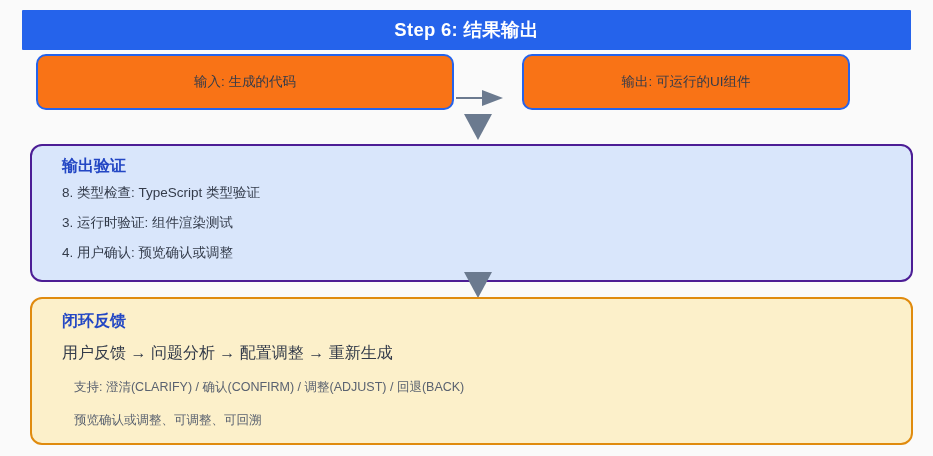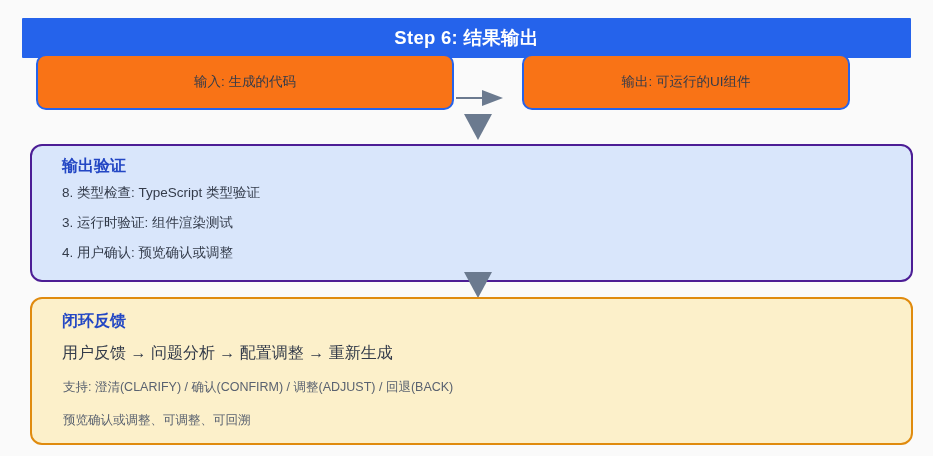--- a/index.html
+++ b/index.html
@@ -20,21 +20,21 @@
     left: 0;
     top: 0;
     width: 933px;
     height: 456px;
   }
 
   
   .step-header {
     position: absolute;
     left: 22px;
-    top: 18px;
+    top: 10px;
     width: 889px;
     height: 40px;
     background: #2563eb;
     border-radius: 1px;
     display: flex;
     align-items: center;
     justify-content: center;
   }
   .step-header-title {
     color: #ffffff;
@@ -162,21 +162,21 @@
     font-size: 16px;
     color: #333b4a;
     line-height: 1;
     margin: 16px 0 0 0;
     white-space: nowrap;
   }
   .feedback-note {
     font-size: 12.5px;
     color: #5a6270;
     line-height: 1;
-    margin: 20px 0 0 1px;
+    margin: 20px 0 0 12px;
     white-space: nowrap;
   }
 </style>
 </head>
 <body>
 
 <div class="stage">
 
   <div class="step-header">
     <span class="step-header-title">Step 6: 结果输出</span>

